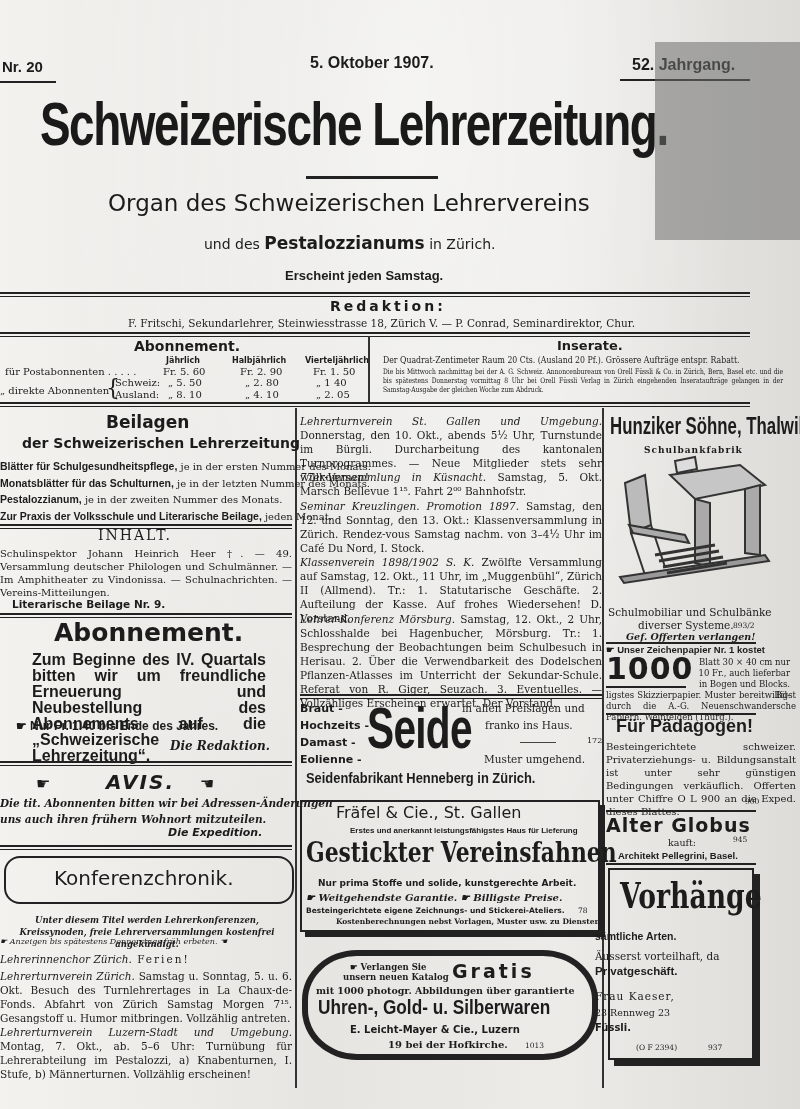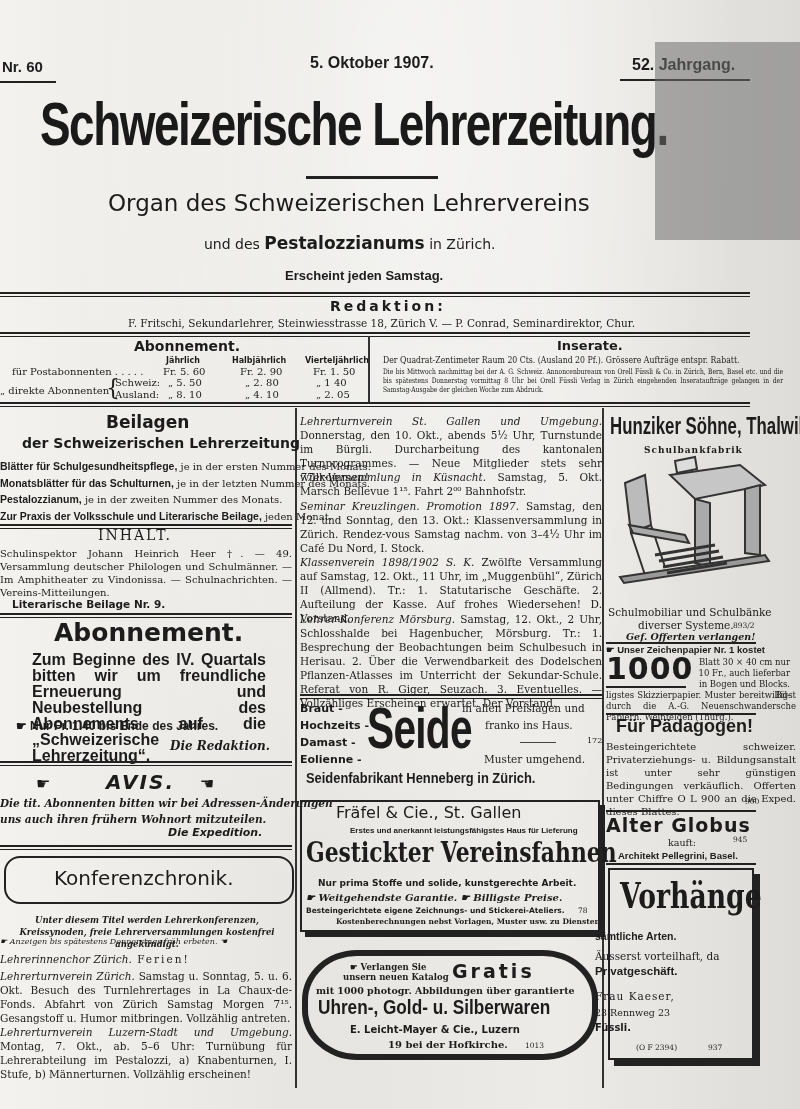--- a/index.html
+++ b/index.html
@@ -106,21 +106,21 @@
 
   .vorh-box { left: 608px; top: 868px; width: 142px; height: 188px; border: 2px solid #222; box-shadow: 6px 6px 0 #222; }
   .vorh-title { left: 620px; top: 874px; font-size: 36px; font-family: "DejaVu Serif", serif; font-weight:bold; transform: scaleX(0.74); transform-origin:left top; white-space: nowrap; }
   .vorh-t { font-size: 10.5px; white-space: nowrap; text-align: left; width: 150px; left: 595px; }
 </style>
 </head>
 <body>
 
 <div class="paper"></div>
 
-<div class="abs nr">Nr. 60</div>
+<div class="abs nr">Nr. 20</div>
 <div class="abs nr-rule"></div>
 <div class="abs date">5. Oktober 1907.</div>
 <div class="abs jahr">52. Jahrgang.</div>
 <div class="abs jahr-rule"></div>
 <div class="abs title">Schweizerische Lehrerzeitung.</div>
 <div class="abs title-rule"></div>
 <div class="abs organ">Organ des Schweizerischen Lehrervereins</div>
 <div class="abs pest">
   <span>und des</span>
   <b>Pestalozzianums</b>
@@ -132,21 +132,21 @@
 <div class="double" style="left:0; top:292px; width:750px;"></div>
 <div class="abs redaktion-label">Redaktion:</div>
 <div class="abs redaktion-text">F. Fritschi, Sekundarlehrer, Steinwiesstrasse 18, Zürich V. — P. Conrad, Seminardirektor, Chur.</div>
 <div class="double" style="left:0; top:332px; width:750px;"></div>
 
 <div class="abs abo-title">Abonnement.</div>
 <div class="abs abo-h" style="left:166px">Jährlich</div>
 <div class="abs abo-h" style="left:232px">Halbjährlich</div>
 <div class="abs abo-h" style="left:305px">Vierteljährlich</div>
 
-<div class="abs abo-row" style="left:12px; top:366px">für Postabonnenten . . . . .</div>
+<div class="abs abo-row" style="left:5px; top:366px">für Postabonnenten . . . . .</div>
 <div class="abs abo-row" style="left:163px; top:366px">Fr. 5. 60</div>
 <div class="abs abo-row" style="left:240px; top:366px">Fr. 2. 90</div>
 <div class="abs abo-row" style="left:313px; top:366px">Fr. 1. 50</div>
 
 <div class="abs abo-row" style="left:0; top:385px">„ direkte Abonnenten</div>
 <div class="abs abo-row" style="left:106px; top:377px; font-size:22px; line-height:22px">{</div>
 <div class="abs abo-row" style="left:115px; top:377px">Schweiz:</div>
 <div class="abs abo-row" style="left:168px; top:377px">„ 5. 50</div>
 <div class="abs abo-row" style="left:245px; top:377px">„ 2. 80</div>
 <div class="abs abo-row" style="left:316px; top:377px">„ 1 40</div>

